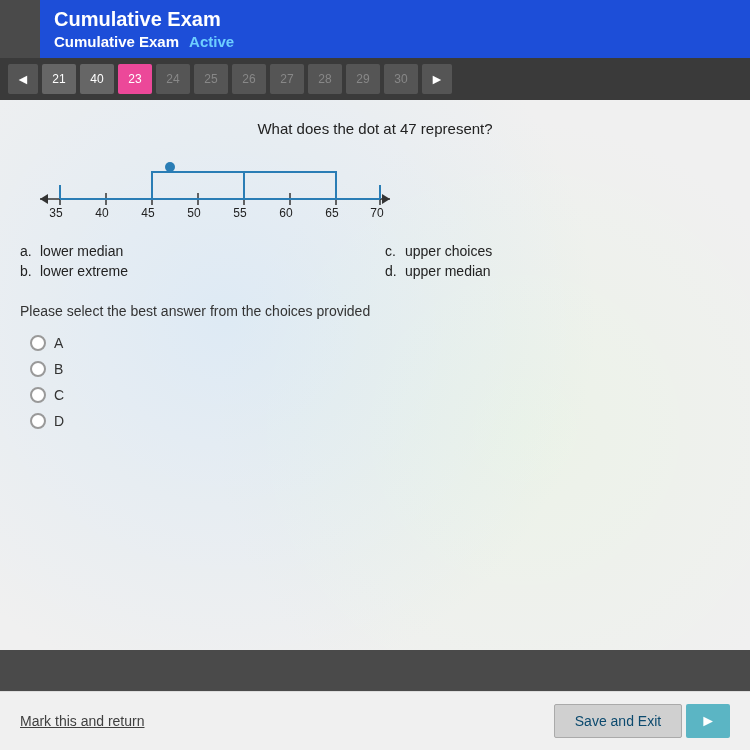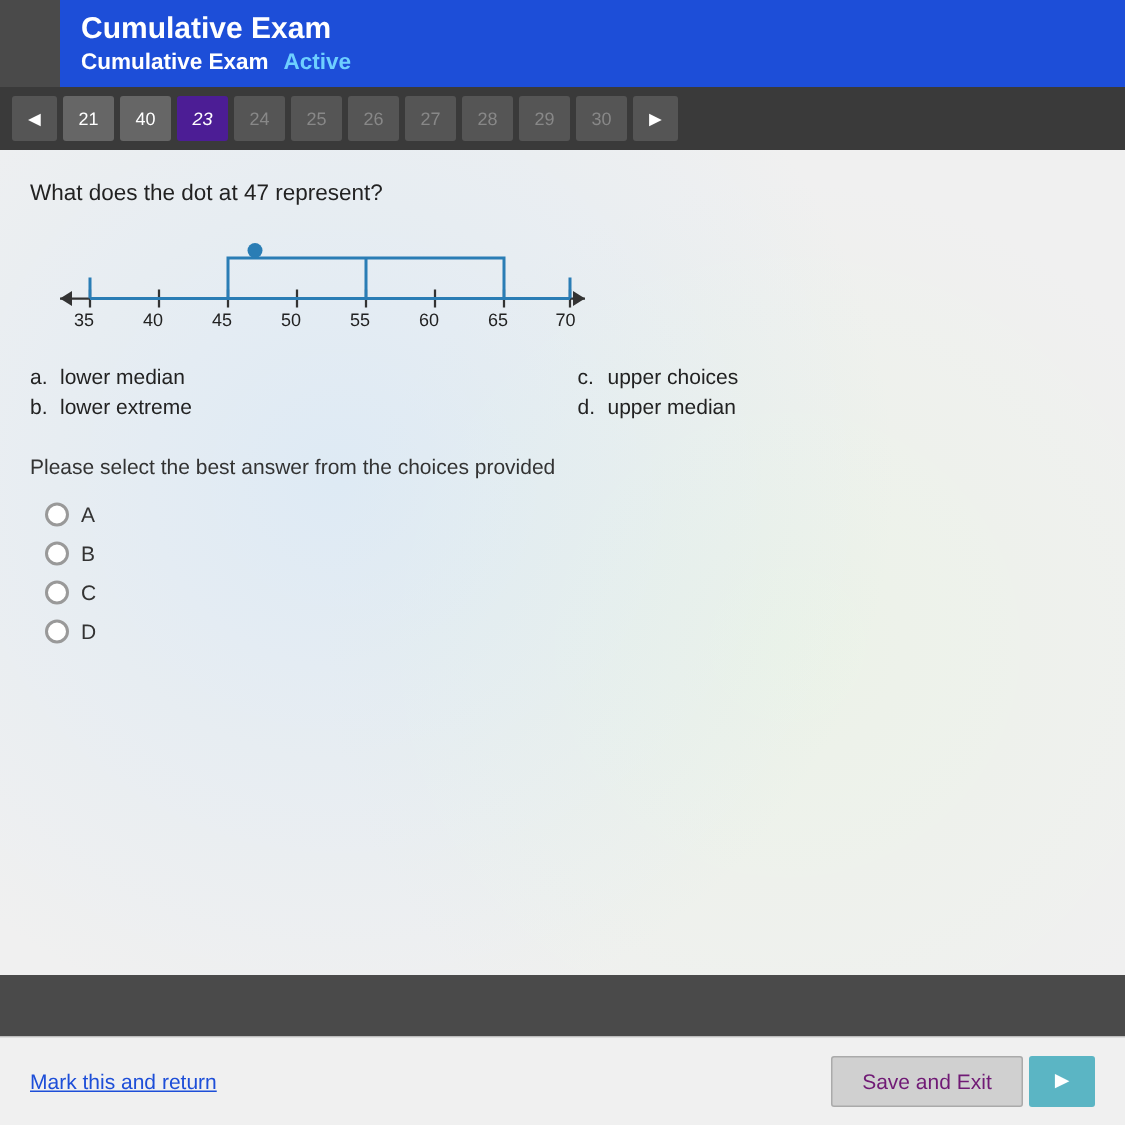--- a/index.html
+++ b/index.html
@@ -67,43 +67,43 @@
       width: 34px;
       height: 30px;
       display: flex;
       align-items: center;
       justify-content: center;
       cursor: pointer;
       font-size: 12px;
       border-radius: 2px;
     }
     .nav-num.active {
-      background: #4c1d95;
-      color: #fff;
-      font-style: italic;
+      background: #ec4899;
+      color: #fff;
     }
     .nav-num.disabled {
       background: #555;
       color: #888;
       cursor: default;
     }
 
     
     .main-content {
       background: #f0f0f0;
       background-image: radial-gradient(circle at 30% 40%, rgba(180,220,255,0.3) 0%, transparent 60%),
                         radial-gradient(circle at 70% 60%, rgba(220,255,200,0.2) 0%, transparent 50%);
       margin: 0;
       padding: 20px 20px 0 20px;
       min-height: 550px;
     }
 
     .question-text {
       font-size: 15px;
       color: #222;
+      text-align: center;
     }
 
     
     .number-line-container {
       margin: 10px 0 16px 10px;
       position: relative;
       width: 360px;
     }
 
     
@@ -170,34 +170,34 @@
       padding: 12px 20px;
       display: flex;
       align-items: center;
       justify-content: space-between;
       position: absolute;
       bottom: 0;
       left: 0;
       right: 0;
     }
     .mark-return-link {
-      color: #1d4ed8;
+      color: #404040;
       font-size: 14px;
       text-decoration: underline;
       cursor: pointer;
       background: none;
       border: none;
     }
     .footer-right {
       display: flex;
       gap: 4px;
     }
     .save-exit-btn {
       background: #d0d0d0;
-      color: #701a75;
+      color: #0c4a6e;
       border: 1px solid #aaa;
       padding: 8px 20px;
       font-size: 14px;
       cursor: pointer;
       border-radius: 2px;
     }
     .next-btn {
       background: #5bb5c4;
       color: #fff;
       border: none;

